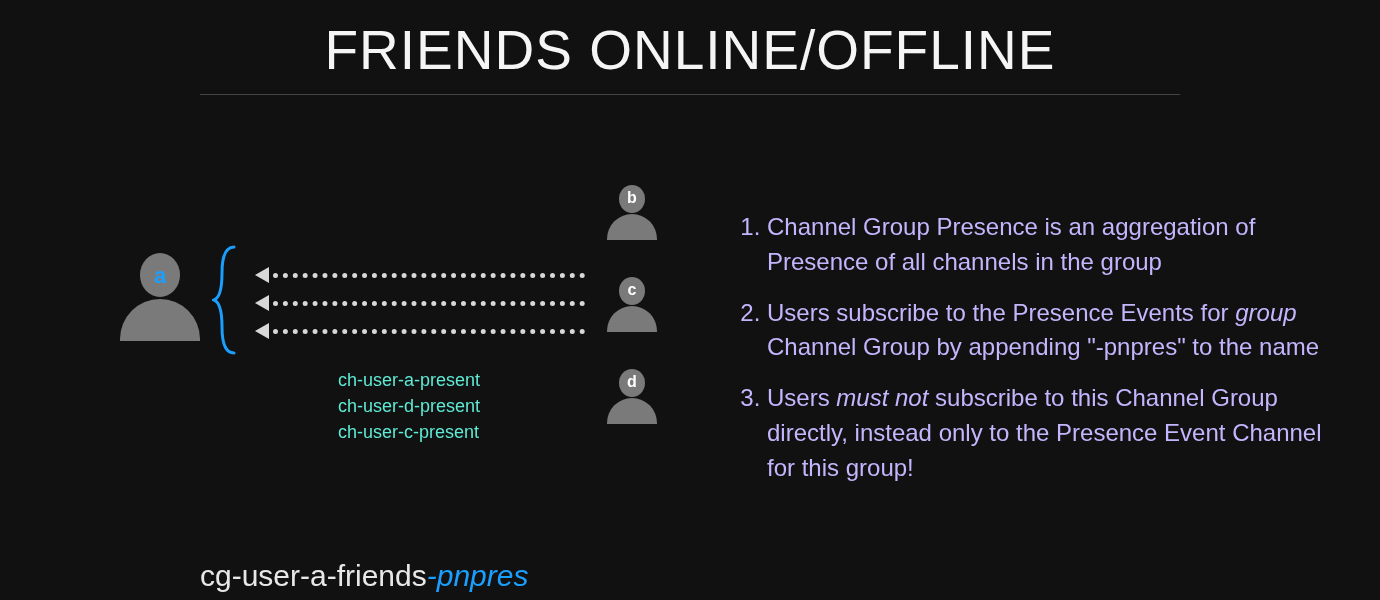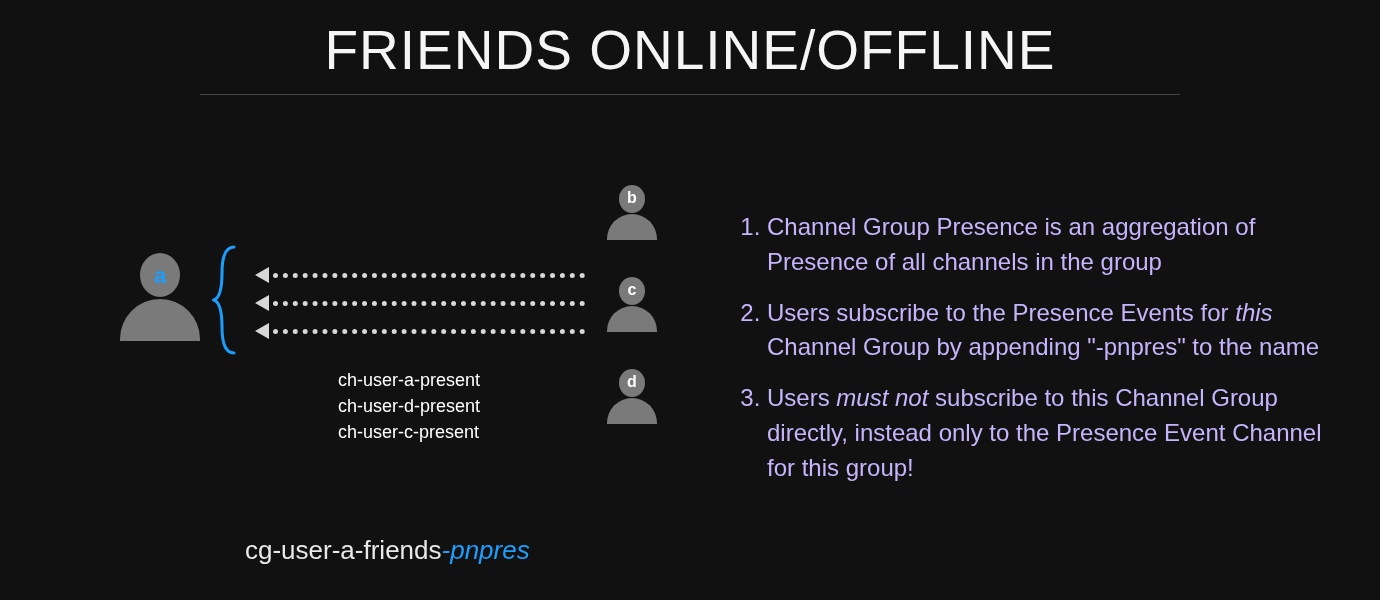--- a/index.html
+++ b/index.html
@@ -154,33 +154,32 @@
   }
   .friend-b { top: 10px;  left: 524px; }
   .friend-c { top: 102px; left: 524px; }
   .friend-d { top: 194px; left: 524px; }
 
   
   .ch-list {
     position: absolute;
     top: 192px;
     left: 258px;
-    color: #ffffff;
+    color: #5eead4;
     font-size: 18px;
     line-height: 1.45;
   }
 
   
   .footer-label {
     position: absolute;
-    top: 360px;
+    top: 384px;
     left: 120px;
-    font-size: 26px;
+    font-size: 30px;
     color: #e8e8e8;
-    margin-left: 45px;
   }
   .footer-label .em {
     color: #1a9fff;
     font-style: italic;
   }
 
   
   .notes {
     position: absolute;
     top: 210px;
@@ -255,21 +254,21 @@
     <div class="footer-label">
       <span>cg-user-a-friends</span><span class="em">-pnpres</span>
     </div>
 
   </div>
 
   <div class="notes">
     <ol>
       <li>Channel Group Presence is an aggregation of Presence of all channels in the group</li>
       <li>
-        <span>Users subscribe to the Presence Events for </span><span class="em-italic">this</span><span> Channel Group by appending "-pnpres" to the name</span>
+        <span>Users subscribe to the Presence Events for </span><span class="em-italic">group</span><span> Channel Group by appending "-pnpres" to the name</span>
       </li>
       <li>
         <span>Users </span><span class="em-italic">must not</span><span> subscribe to this Channel Group directly, instead only to the Presence Event Channel for this group!</span>
       </li>
     </ol>
   </div>
 
 </div>
 
 </body></html>

